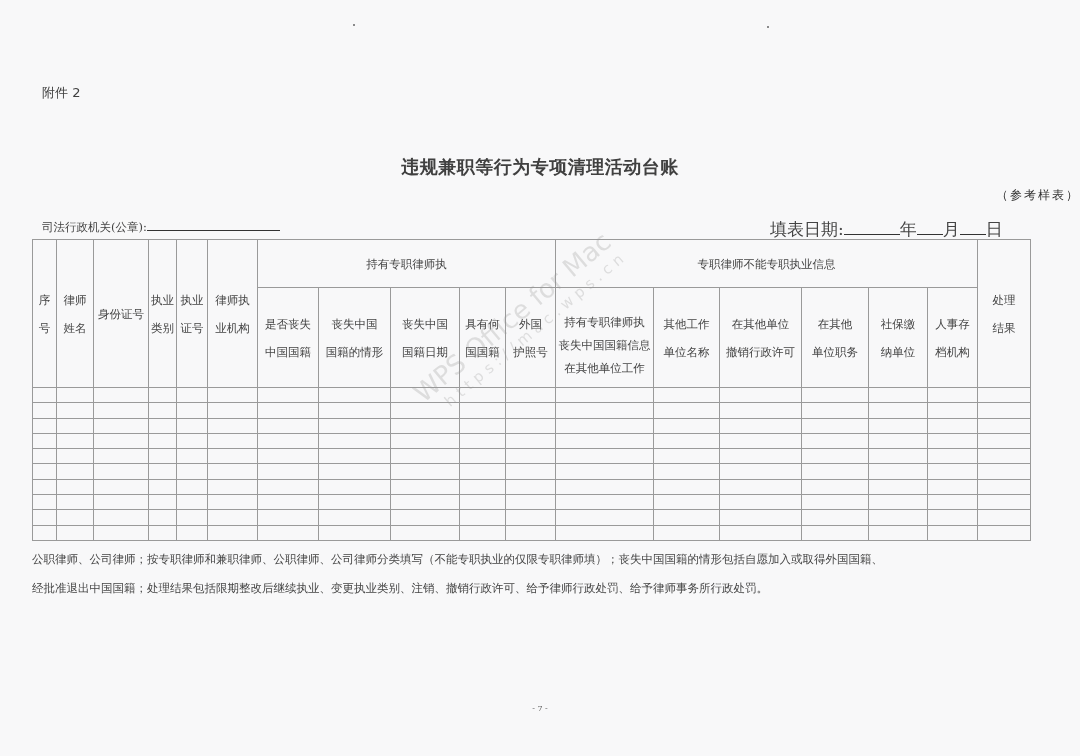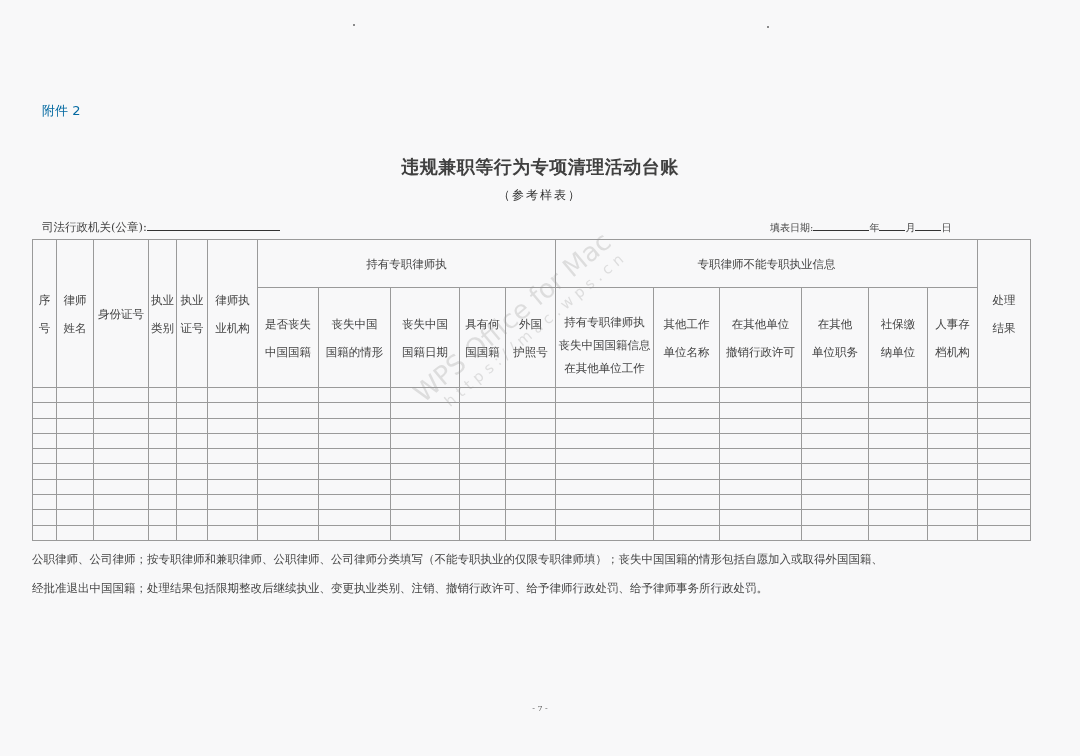--- a/index.html
+++ b/index.html
@@ -4,25 +4,25 @@
 <style>
   html, body {
     margin: 0; padding: 0;
     width: 1080px; height: 756px;
     background: #f7f7f8;
     overflow: hidden;
   }
   body { position: relative; font-family: "DejaVu Serif", "Liberation Serif", serif; color: #3a3a3a; }
   .page { position: absolute; left: 0; top: 0; width: 1080px; height: 756px; background: #f8f8f9; }
   .speck { position: absolute; width: 2px; height: 2px; background: #666; border-radius: 50%; }
-  .attach { position: absolute; left: 42px; top: 102px; font-family: "DejaVu Sans", "Liberation Sans", sans-serif; font-size: 13px; color: #0369a1; }
+  .attach { position: absolute; left: 42px; top: 84px; font-family: "DejaVu Sans", "Liberation Sans", sans-serif; font-size: 13px; color: #404040; }
   .title { position: absolute; left: 0; width: 1080px; top: 155px; text-align: center; font-size: 18px; font-weight: bold; color: #404040; letter-spacing: 0.5px; }
-  .subtitle { position: absolute; left: 0; width: 1080px; top: 187px; text-align: center; font-size: 12px; color: #333; letter-spacing: 2px; }
+  .subtitle { position: absolute; left: 0; width: 1080px; top: 187px; text-align: right; font-size: 12px; color: #333; letter-spacing: 2px; }
   .meta-left { position: absolute; left: 42px; top: 218px; font-size: 11.5px; color: #444; }
-  .meta-right { position: absolute; left: 770px; top: 218px; font-size: 10px; color: #444; }
+  .meta-right { position: absolute; left: 770px; top: 218px; font-size: 17px; color: #444; }
   .blank { display: inline-block; border-bottom: 1px solid #333; height: 12px; vertical-align: baseline; }
 
   table.ledger {
     position: absolute; left: 32px; top: 239px;
     border-collapse: collapse; table-layout: fixed;
     width: 998px;
     font-size: 11.5px; color: #444;
   }
   table.ledger td, table.ledger th {
     border: 1px solid #9a9a9a; padding: 0; text-align: center; vertical-align: middle;

